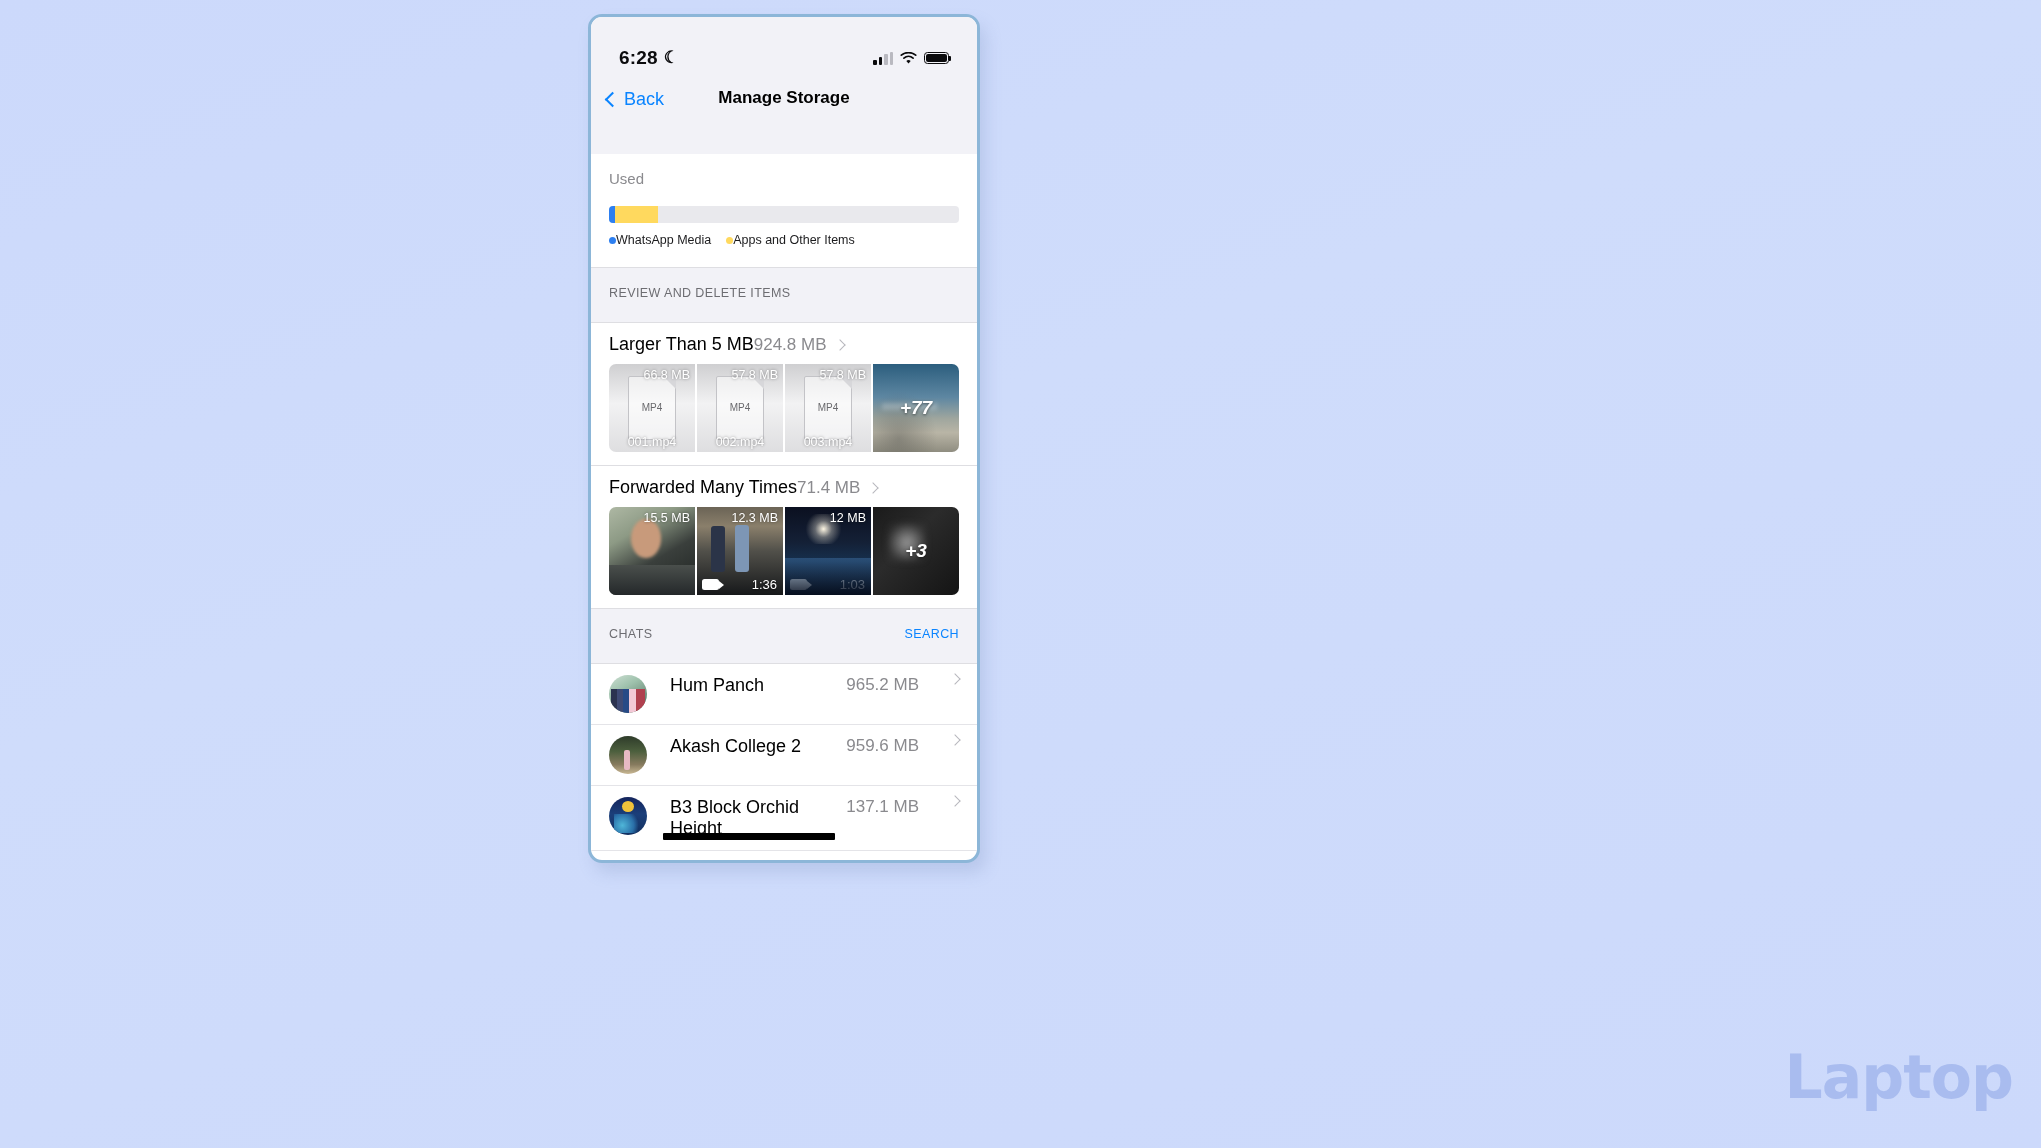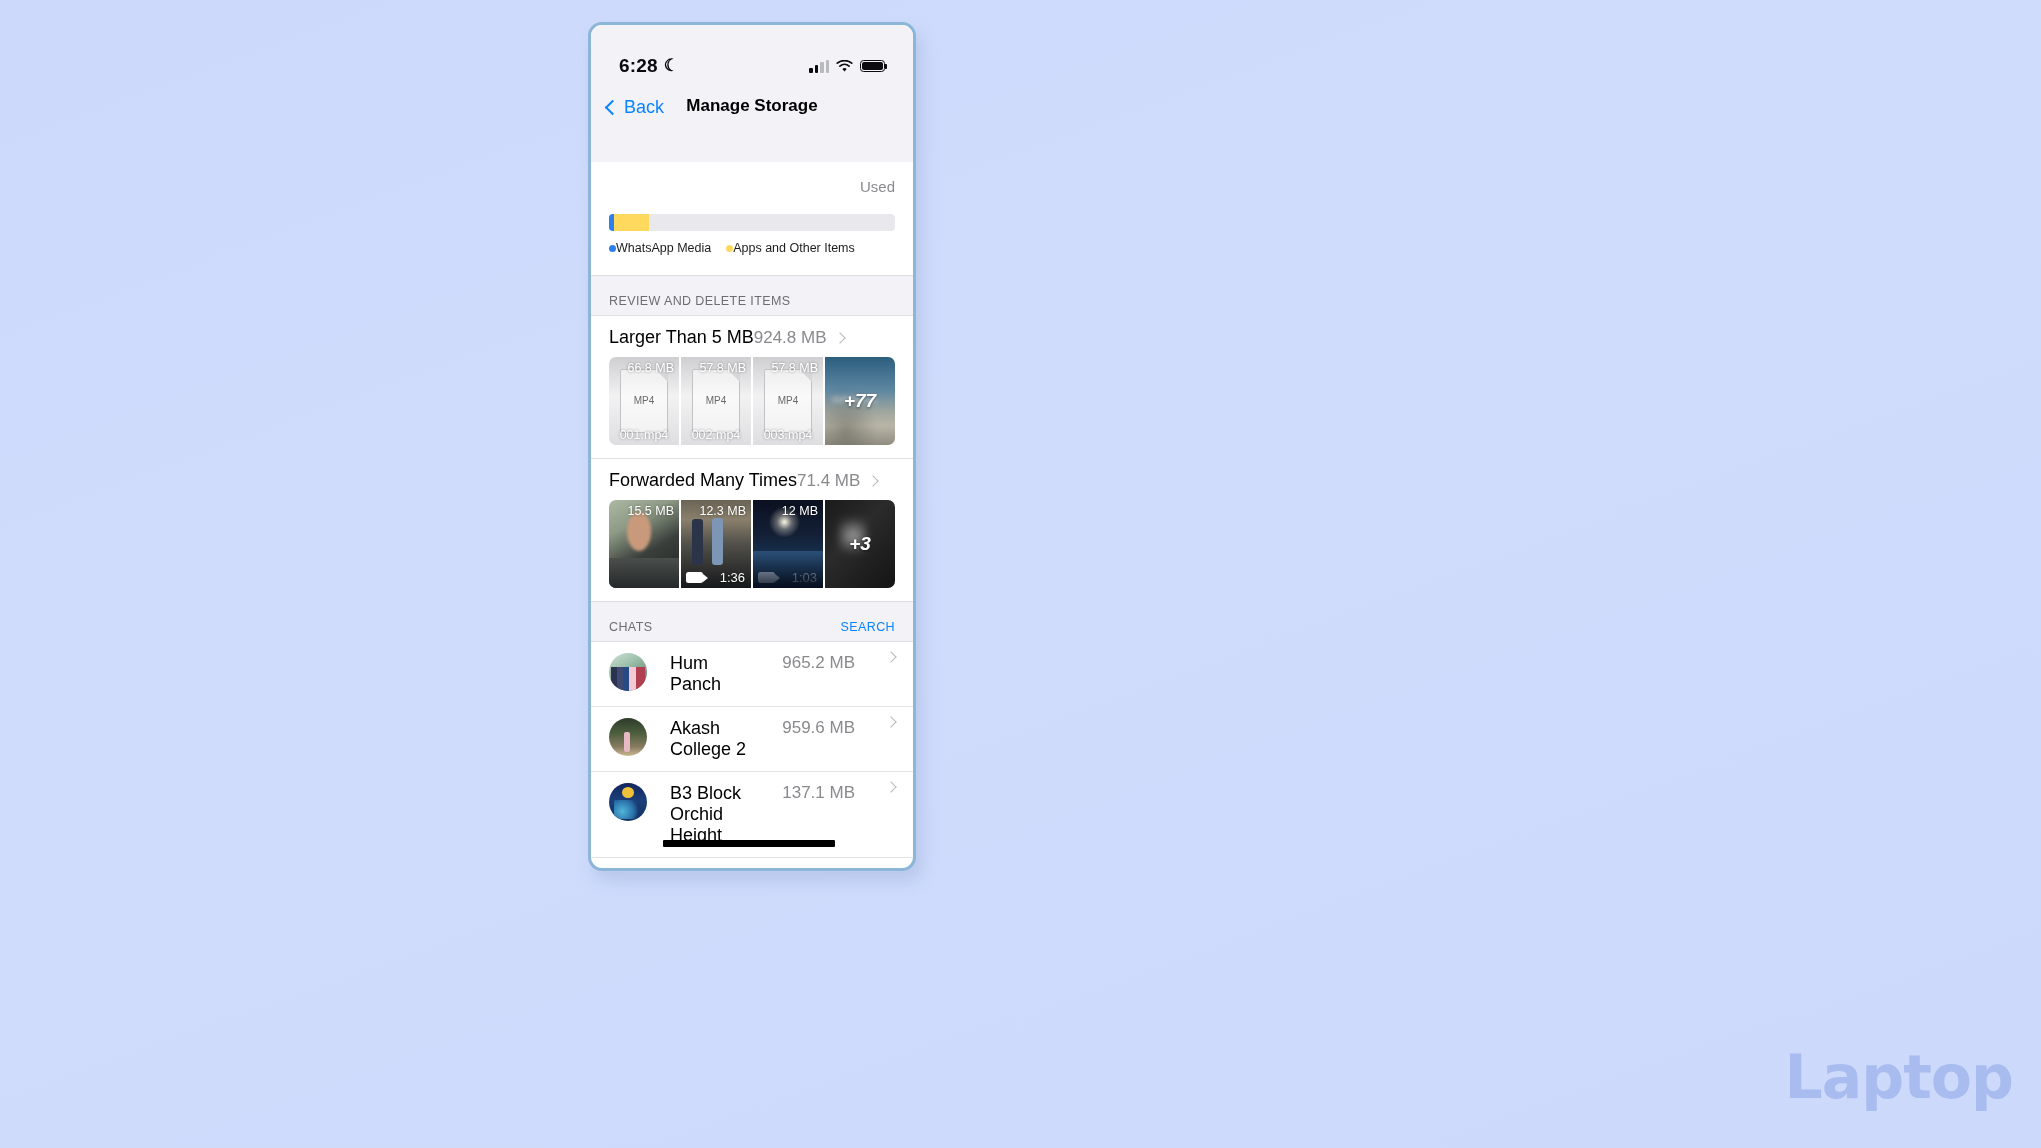--- a/index.html
+++ b/index.html
@@ -21,22 +21,22 @@
     font-weight: 700;
     letter-spacing: -1px;
     color: #a9bcef;
     font-family: "DejaVu Sans", sans-serif;
     user-select: none;
   }
 
   
   .phone {
     position: absolute;
-    left: 588px; top: 22px;
-    width: 328px; height: 849px;
+    left: 588px; top: 14px;
+    width: 392px; height: 849px;
     background: #ffffff;
     border: 3px solid #8cb6d8;
     border-radius: 14px;
     overflow: hidden;
     box-shadow: 6px 10px 16px rgba(110,130,180,.22);
   }
 
   
   .statusbar {
     height: 64px;
@@ -94,42 +94,42 @@
     font-size: 17px; font-weight: 700; color: #000;
     pointer-events: none;
   }
 
   
   .summary {
     background: #fff;
     padding: 16px 18px 20px 18px;
     border-bottom: .8px solid #dedee2;
   }
-  .used-label { font-size: 15px; color: #8a8a8e; margin-bottom: 2px; text-align: right; }
+  .used-label { font-size: 15px; color: #8a8a8e; margin-bottom: 2px; }
   .used-row { display: flex; align-items: baseline; justify-content: space-between; }
   .used-value { font-size: 33px; font-weight: 700; color: #000; letter-spacing: -.5px; }
   .free-value { font-size: 15px; color: #8a8a8e; }
 
   .bar {
     margin-top: 19px;
     height: 17px; border-radius: 4px;
     background: #e9e9ed;
     display: flex; overflow: hidden;
   }
   .bar .seg-blue { background: #2d7ff0; }
   .bar .seg-yellow { background: #ffd95e; }
 
   .legend { display: flex; gap: 15px; margin-top: 10px; }
   .legend-item { display: flex; align-items: center; font-size: 12.5px; color: #1c1c1e; }
   .dot { width: 7px; height: 7px; border-radius: 50%; }
 
   
   .sec-head {
     background: #f2f2f7;
-    padding: 18px 18px 7px 18px;
+    padding: 18px 18px 22px 18px;
     font-size: 12.5px; letter-spacing: .4px;
     color: #6d6d72;
     display:flex; align-items:center; justify-content:space-between;
     border-bottom: .8px solid #dedee2;
   }
   .sec-head .search-link { color: #0a84ff; font-size: 12.5px; letter-spacing:.4px; cursor:pointer; }
 
   
   .mgroup { background: #fff; padding: 11px 18px 13px 18px; border-bottom: .8px solid #dedee2; }
   .mgroup-head { display: flex; align-items: center; justify-content: flex-start; margin-bottom: 9px; }

